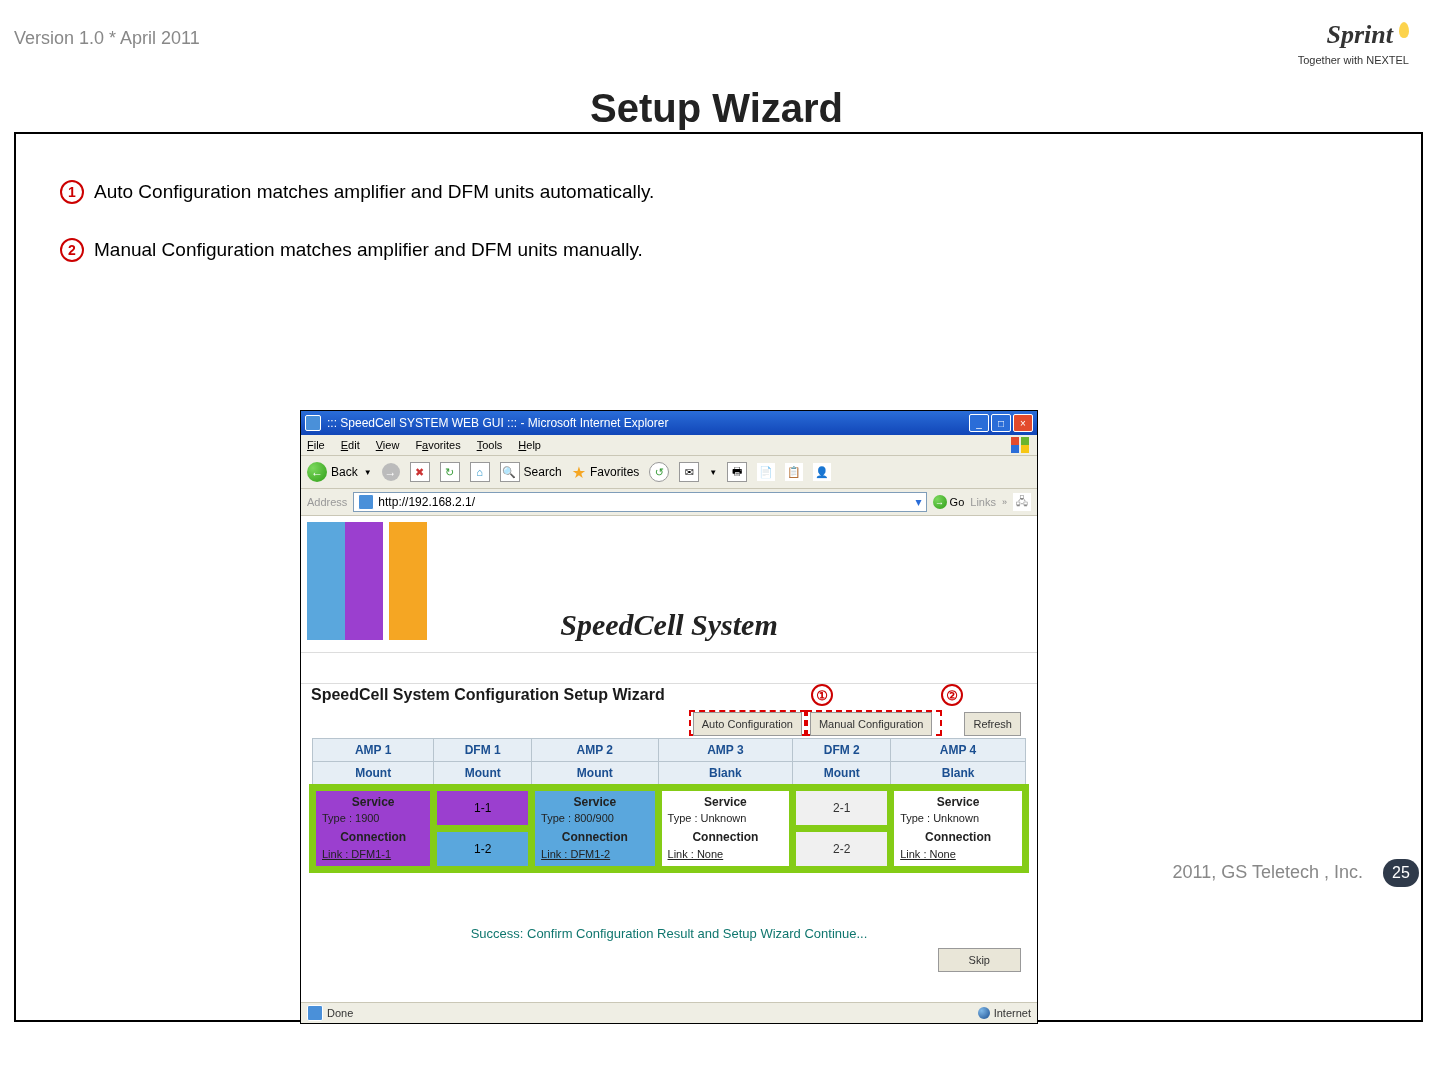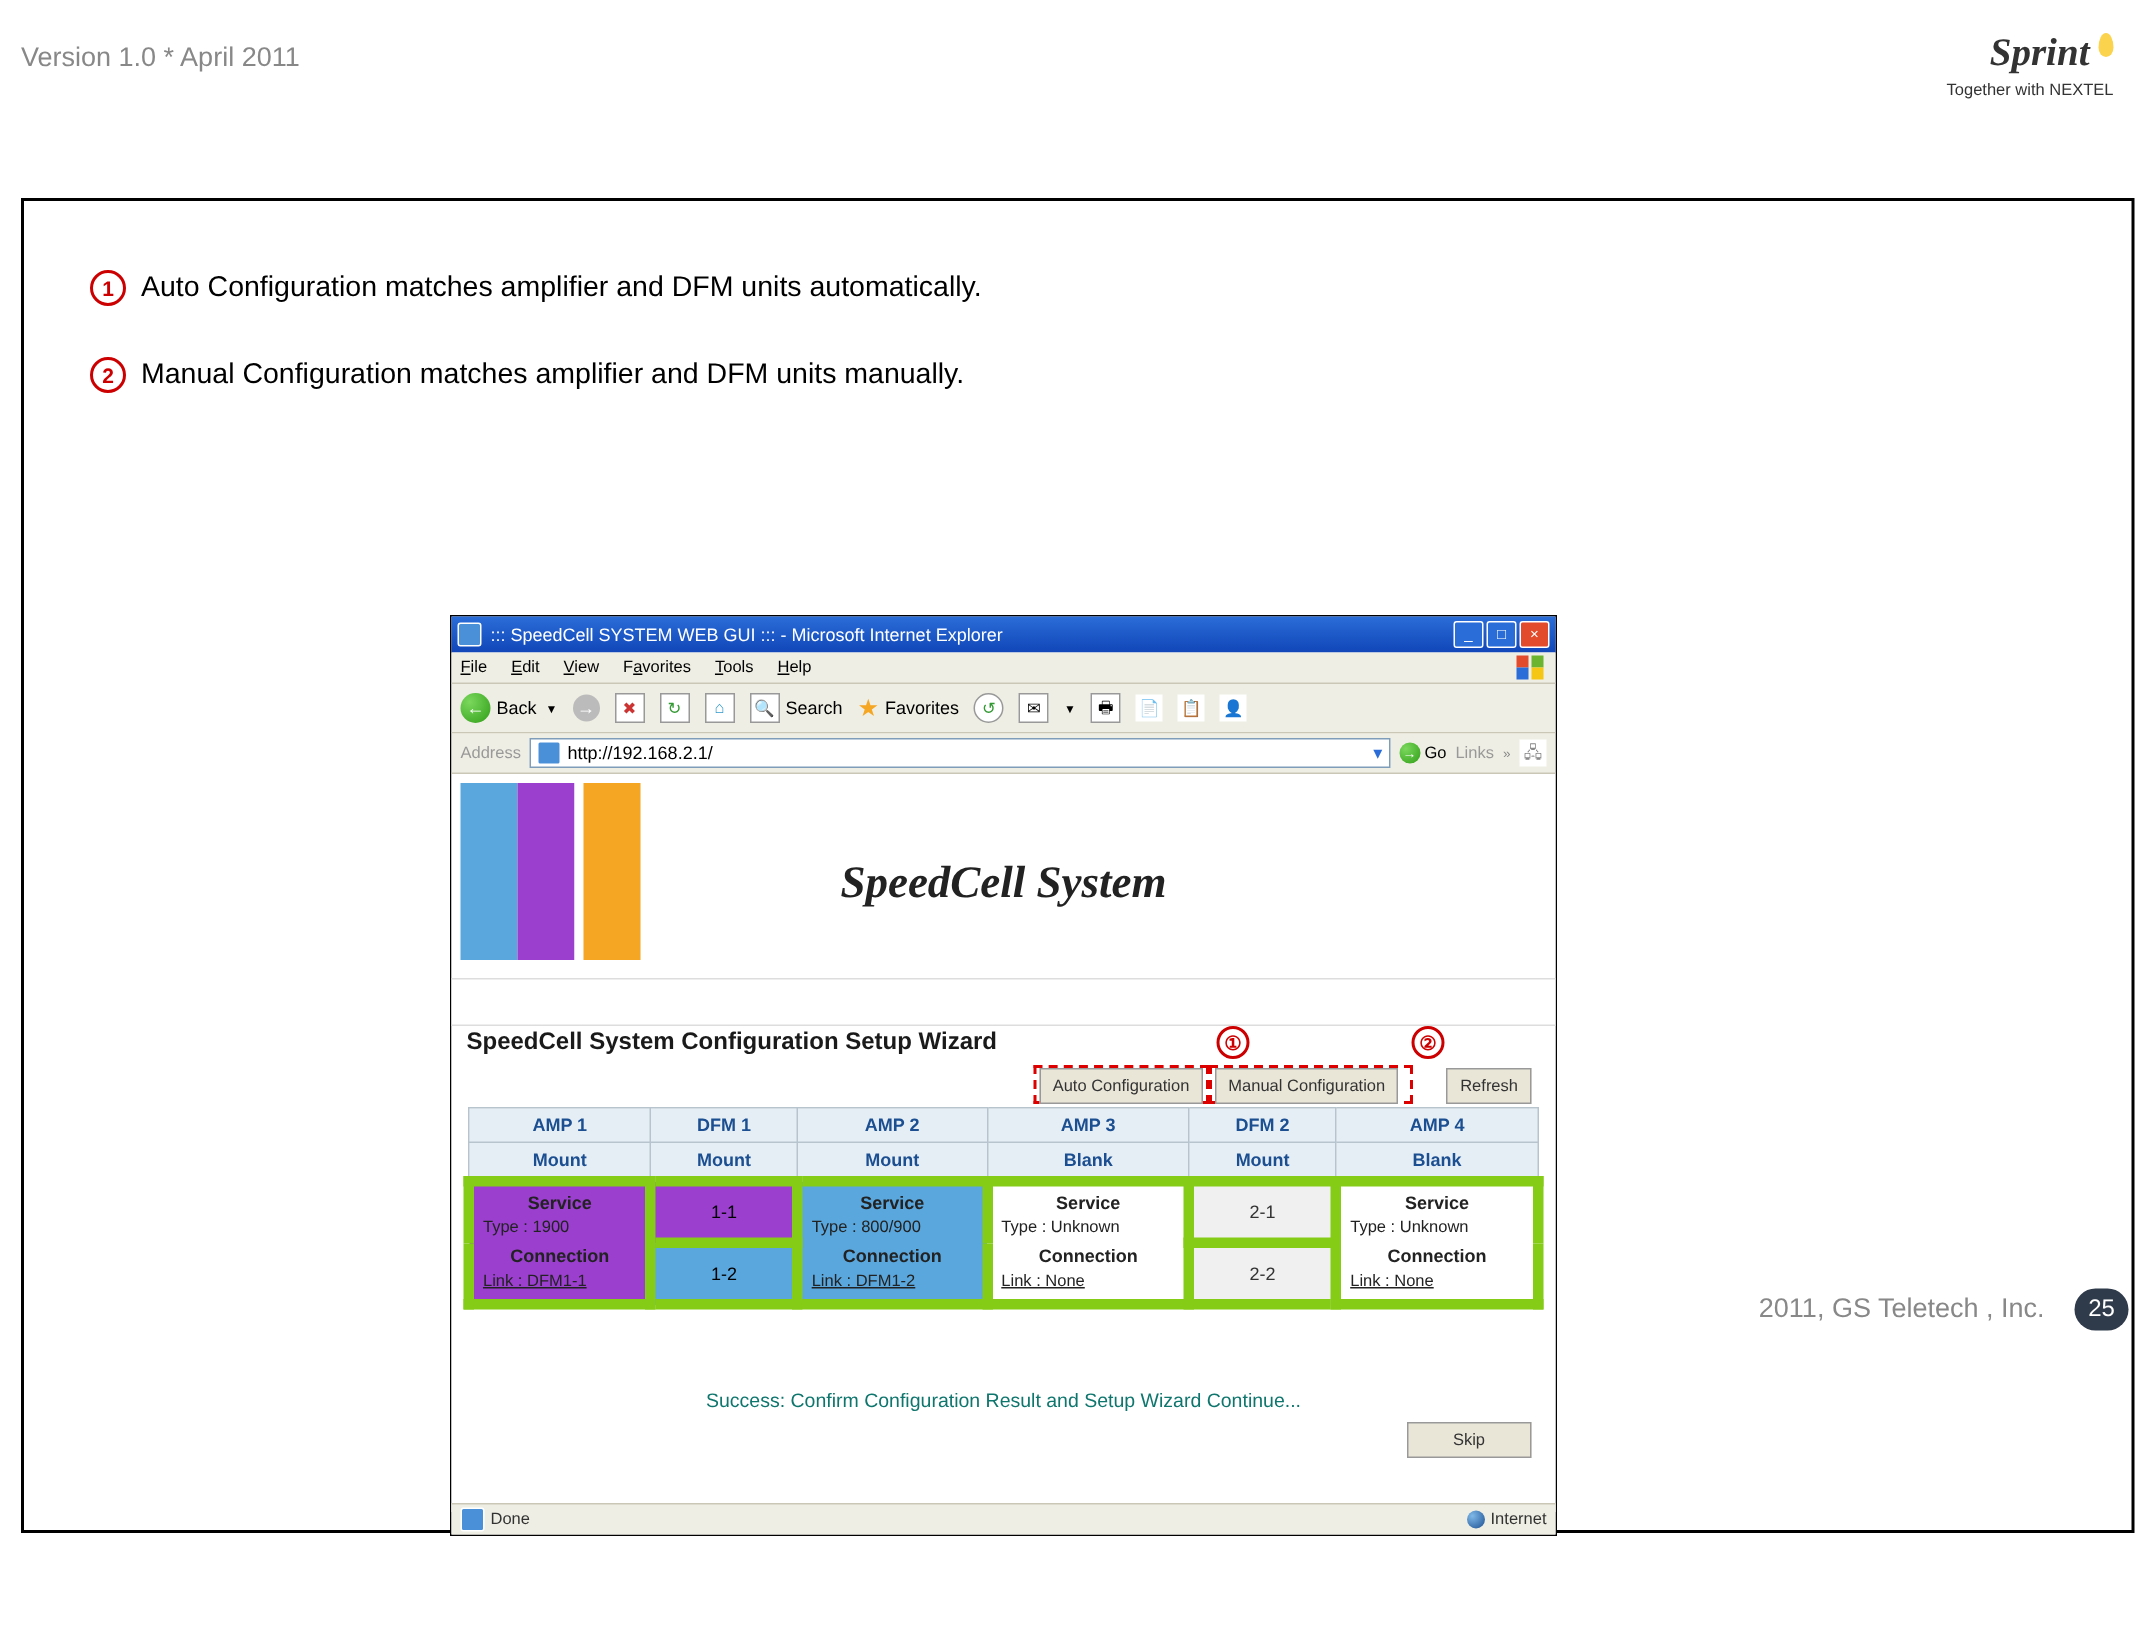--- a/index.html
+++ b/index.html
@@ -39,21 +39,21 @@
   .addrbar .field{flex:1;background:#fff;border:1px solid #7f9db9;height:18px;display:flex;align-items:center;padding:0 4px;color:#000;font-size:12px;}
   .addrbar .field .chev{margin-left:auto;color:#2a6dd8;}
   .addrbar .go{display:flex;align-items:center;gap:3px;color:#000;}
   .content{height:492px;overflow:hidden;background:#fff;position:relative;}
   .bars{position:absolute;left:6px;top:6px;height:122px;display:flex;}
   .bar{width:38px;height:118px;}
   .bar.b1{background:#5aa7dd;}
   .bar.b2{background:#9b3fcf;}
   .bar.gap{width:6px;background:#fff;}
   .bar.b3{background:#f5a623;}
-  .bigtitle{font-family:Georgia,'Times New Roman',serif;font-weight:bold;font-style:italic;font-size:30px;color:#222;text-align:center;padding-top:56px;}
+  .bigtitle{font-family:Georgia,'Times New Roman',serif;font-weight:bold;font-style:italic;font-size:30px;color:#222;text-align:center;padding-top:56px;margin-top:36px;}
   .sep{position:absolute;left:0;right:0;top:136px;height:30px;background:#fff;border-top:1px solid #ddd;border-bottom:1px solid #ddd;}
   .wiz-hdr{position:absolute;left:10px;top:170px;font-weight:bold;font-size:16px;color:#1a1a1a;}
   .btnrow{position:absolute;right:16px;top:196px;display:flex;align-items:center;gap:8px;}
   .cfgbtn{background:#e9e6d8;border:1px solid #999;font-size:11px;color:#333;padding:2px 8px;height:18px;display:flex;align-items:center;}
   .dashed1{position:absolute;left:388px;top:194px;width:113px;height:22px;border:2px dashed #d00;}
   .dashed2{position:absolute;left:505px;top:194px;width:132px;height:22px;border:2px dashed #d00;}
   .redcirc{position:absolute;width:18px;height:18px;border:2px solid #c00;border-radius:50%;display:flex;align-items:center;justify-content:center;color:#c00;font-size:13px;font-weight:bold;}
   .rc1{left:510px;top:168px;}
   .rc2{left:640px;top:168px;}
   .grid{position:absolute;left:8px;right:8px;top:222px;}
@@ -81,20 +81,21 @@
 </style>
 </head>
 <body>
 
 <div class="page">
   <div class="ver">Version 1.0 * April 2011</div>
   <div class="logo">
     <span class="brand">Sprint</span><span class="pin"></span><br>
     <span class="tag">Together with NEXTEL</span>
   </div>
+  <div class="title">Setup Wizard</div>
 
   <div class="frame">
     <div class="notes">
       <div class="note-row">
         <span class="circ">1</span>
         <span>Auto Configuration matches amplifier and DFM units automatically.</span>
       </div>
       <div class="note-row">
         <span class="circ">2</span>
         <span>Manual Configuration matches amplifier and DFM units manually.</span>

